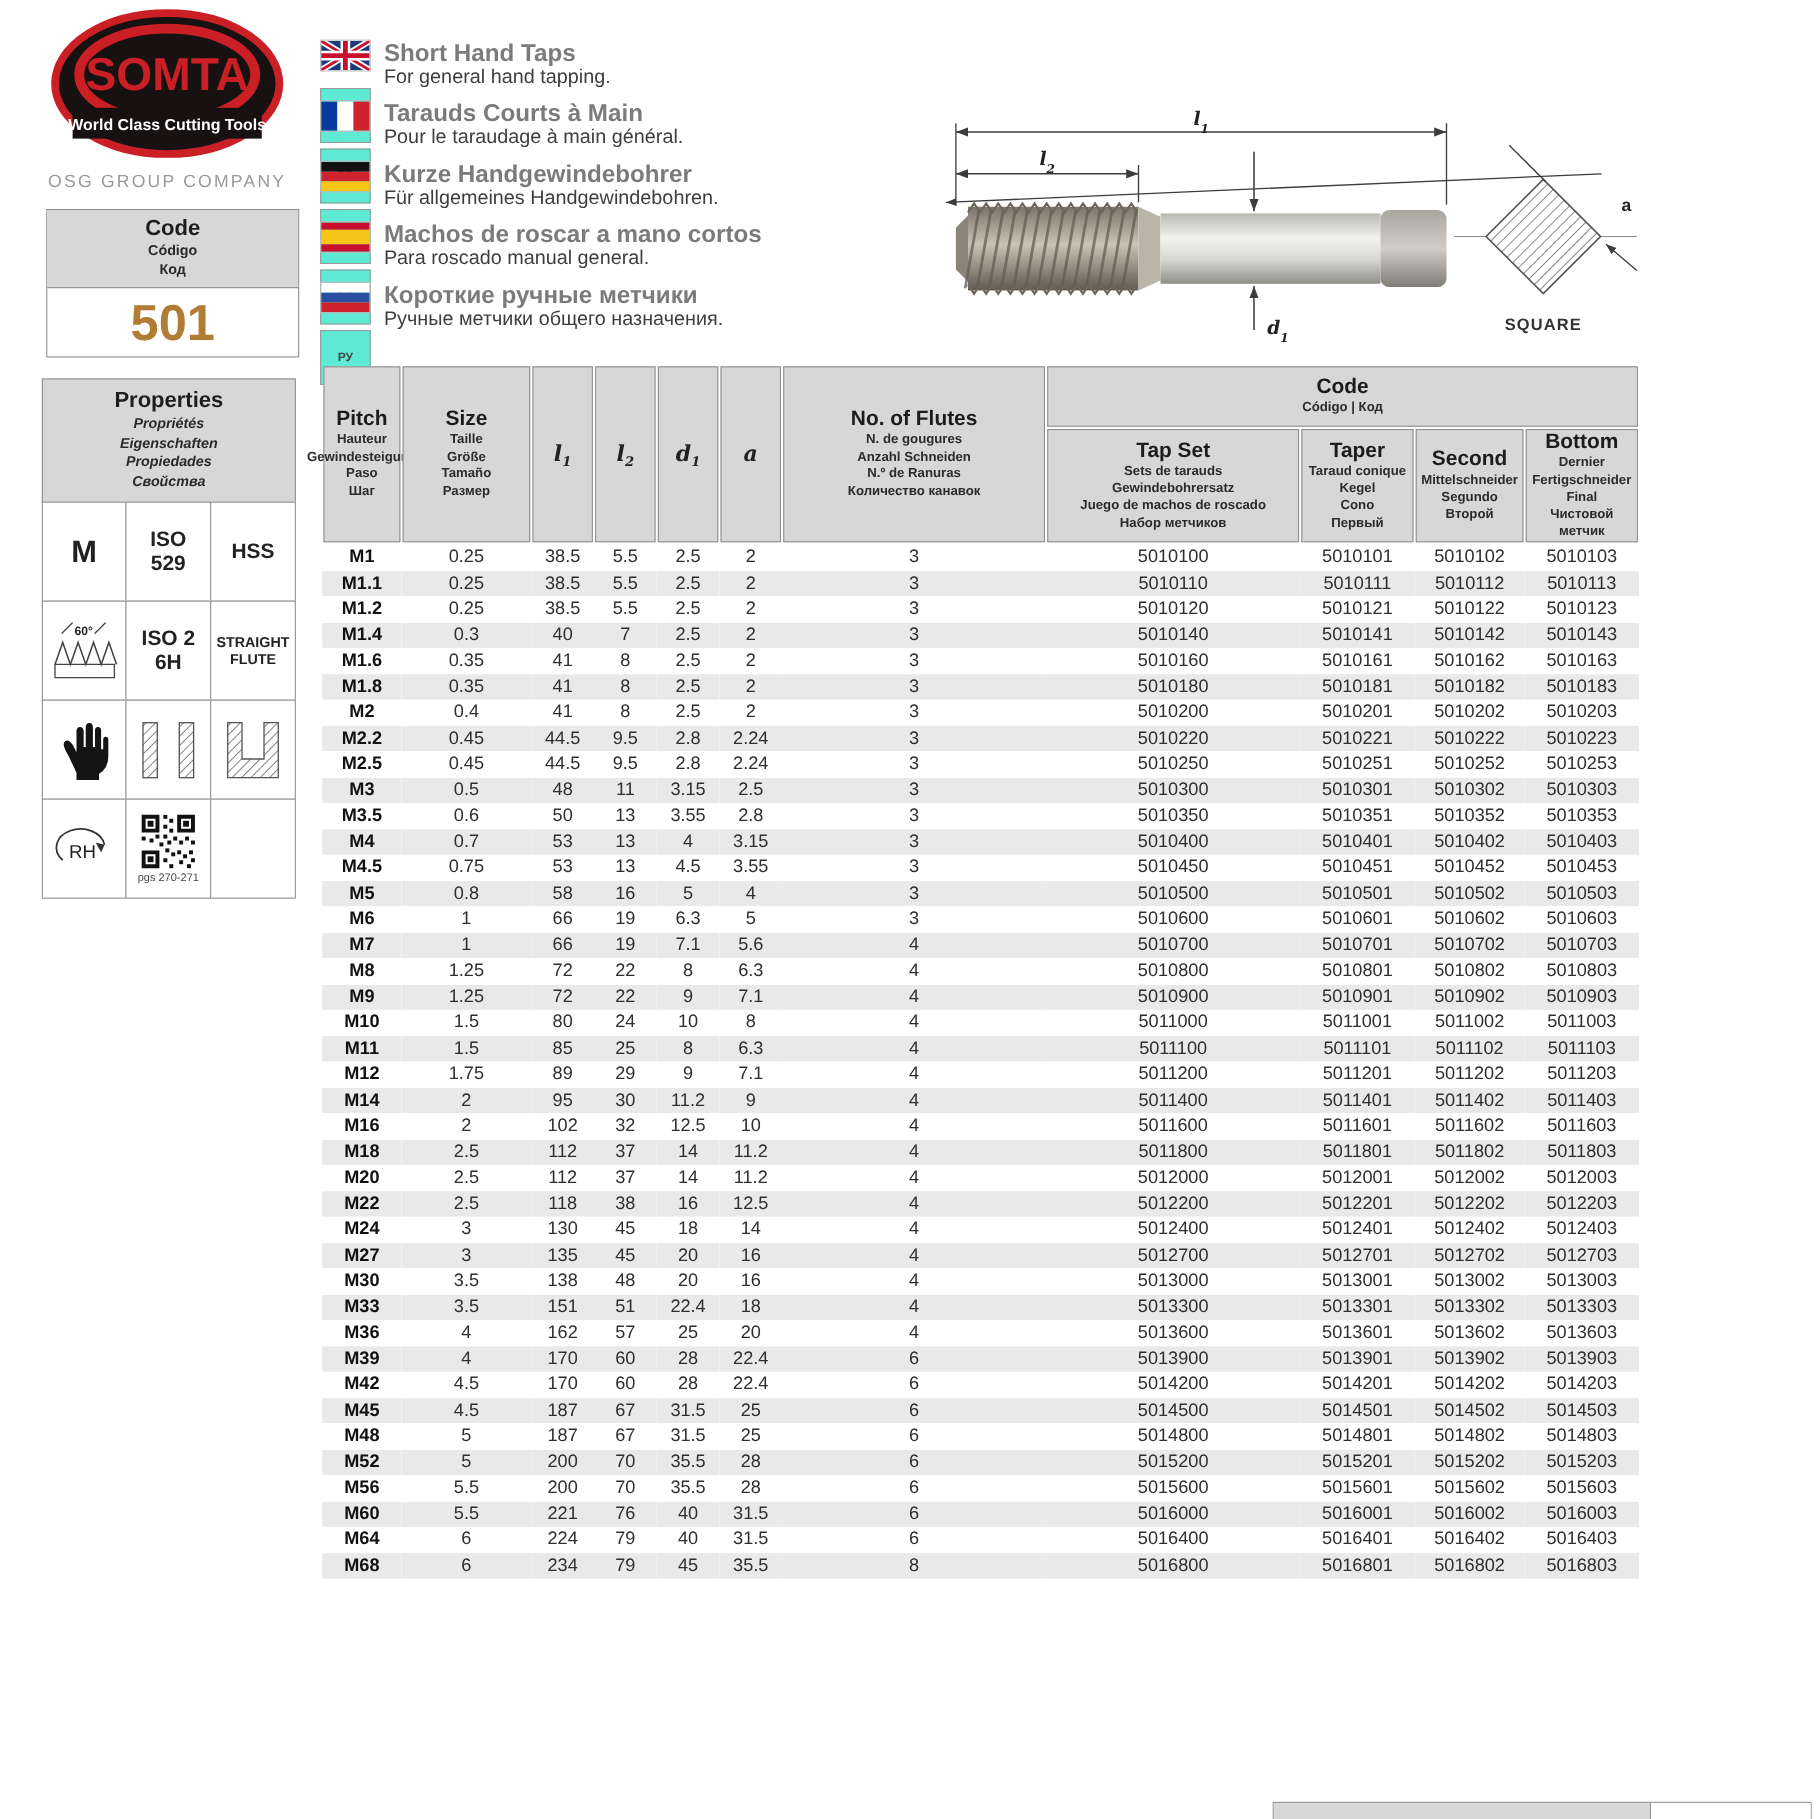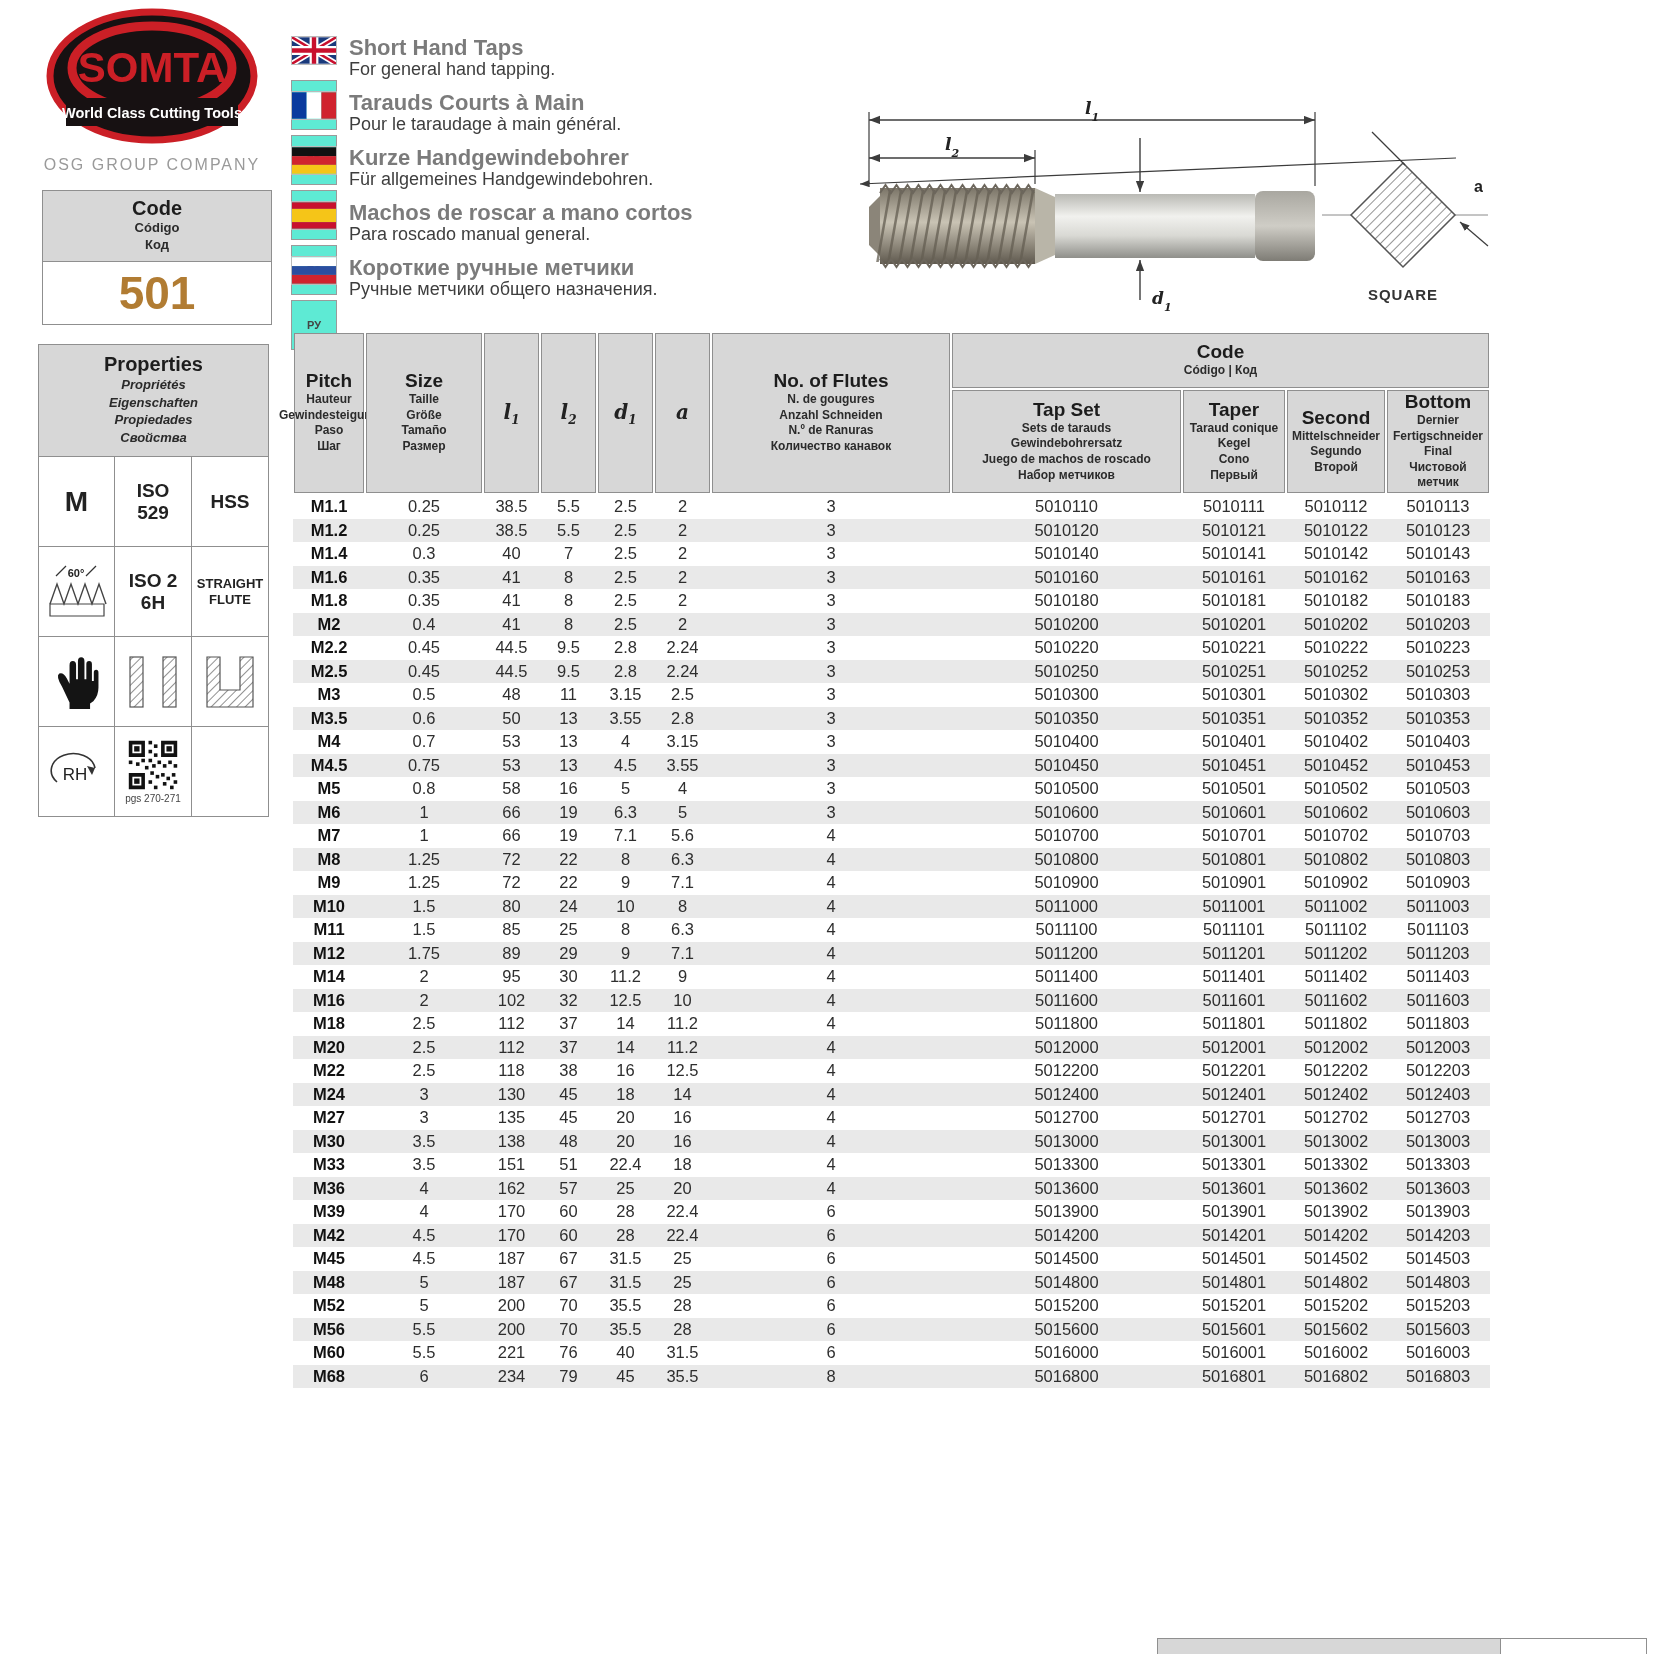--- a/index.html
+++ b/index.html
@@ -454,20 +454,33 @@
         <col style="width:57px">
           <col style="width:57px">
           <col style="width:240px">
           <col style="width:231px">
         <col style="width:104px">
           <col style="width:100px">
           <col style="width:104px">
       </colgroup>
       <tbody>
           <tr>
+            <td class="size-cell">M1</td>
+            <td>0.25</td>
+            <td>38.5</td>
+            <td>5.5</td>
+            <td>2.5</td>
+            <td>2</td>
+            <td>3</td>
+            <td>5010100</td>
+            <td>5010101</td>
+            <td>5010102</td>
+            <td>5010103</td>
+          </tr>
+          <tr>
             <td class="size-cell">M1.1</td>
             <td>0.25</td>
             <td>38.5</td>
             <td>5.5</td>
             <td>2.5</td>
             <td>2</td>
             <td>3</td>
             <td>5010110</td>
             <td>5010111</td>
             <td>5010112</td>
@@ -935,20 +948,33 @@
             <td>76</td>
             <td>40</td>
             <td>31.5</td>
             <td>6</td>
             <td>5016000</td>
             <td>5016001</td>
             <td>5016002</td>
             <td>5016003</td>
           </tr>
           <tr>
+            <td class="size-cell">M64</td>
+            <td>6</td>
+            <td>224</td>
+            <td>79</td>
+            <td>40</td>
+            <td>31.5</td>
+            <td>6</td>
+            <td>5016400</td>
+            <td>5016401</td>
+            <td>5016402</td>
+            <td>5016403</td>
+          </tr>
+          <tr>
             <td class="size-cell">M68</td>
             <td>6</td>
             <td>234</td>
             <td>79</td>
             <td>45</td>
             <td>35.5</td>
             <td>8</td>
             <td>5016800</td>
             <td>5016801</td>
             <td>5016802</td>

